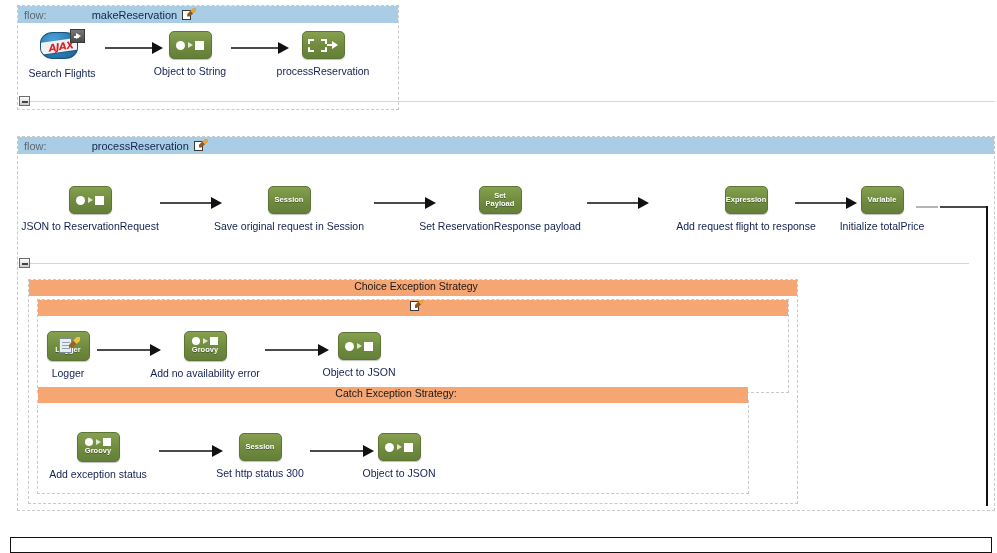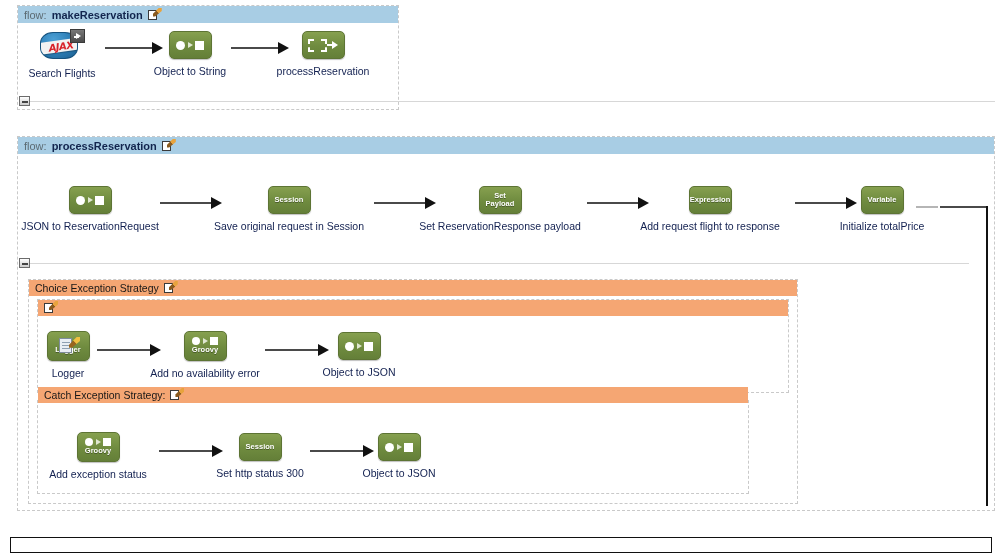--- a/index.html
+++ b/index.html
@@ -40,21 +40,22 @@
     padding-left: 6px;
     gap: 5px;
     font-size: 11px;
   }
   .flow-header .kw {
     color: #5c6a72;
     font-weight: normal;
   }
   .flow-header .nm {
     color: #12254e;
-    font-weight: bold;
+    font-weight: normal;
+    margin-left: 40px;
   }
 
   
   .scope-box {
     position: absolute;
     border: 1px dashed #c9c9c9;
     box-sizing: border-box;
     background: #fff;
   }
   .scope-bar {
@@ -63,20 +64,21 @@
     background: #f5a673;
     box-sizing: border-box;
     display: flex;
     align-items: center;
     padding-left: 6px;
     gap: 5px;
     font-size: 10.5px;
     color: #26262a;
     white-space: nowrap;
     overflow: hidden;
+    flex-direction: column;
   }
   .scope-bar .nm { font-weight: normal; color:#181818; }
 
   
   .pencil {
     display: inline-block;
     width: 13px;
     height: 12px;
     position: relative;
     flex: 0 0 auto;
@@ -458,21 +460,21 @@
       <div class="tlabel">Set<br>Payload</div>
     </div>
     <div class="caption">Set ReservationResponse payload</div>
   </div>
 
   <div class="arrow" style="left:587px; top:198px; width:62px;">
     <div class="shaft"></div>
       <div class="head"></div>
   </div>
 
-  <div class="node" style="left:687px; top:186px; width:46px;align-items:center;">
+  <div class="node" style="left:723px; top:186px; width:46px;align-items:center;">
     <div class="tile">
       <div class="tlabel">Expression</div>
     </div>
     <div class="caption">Add request flight to response</div>
   </div>
 
   <div class="arrow" style="left:795px; top:198px; width:62px;">
     <div class="shaft"></div>
       <div class="head"></div>
   </div>

